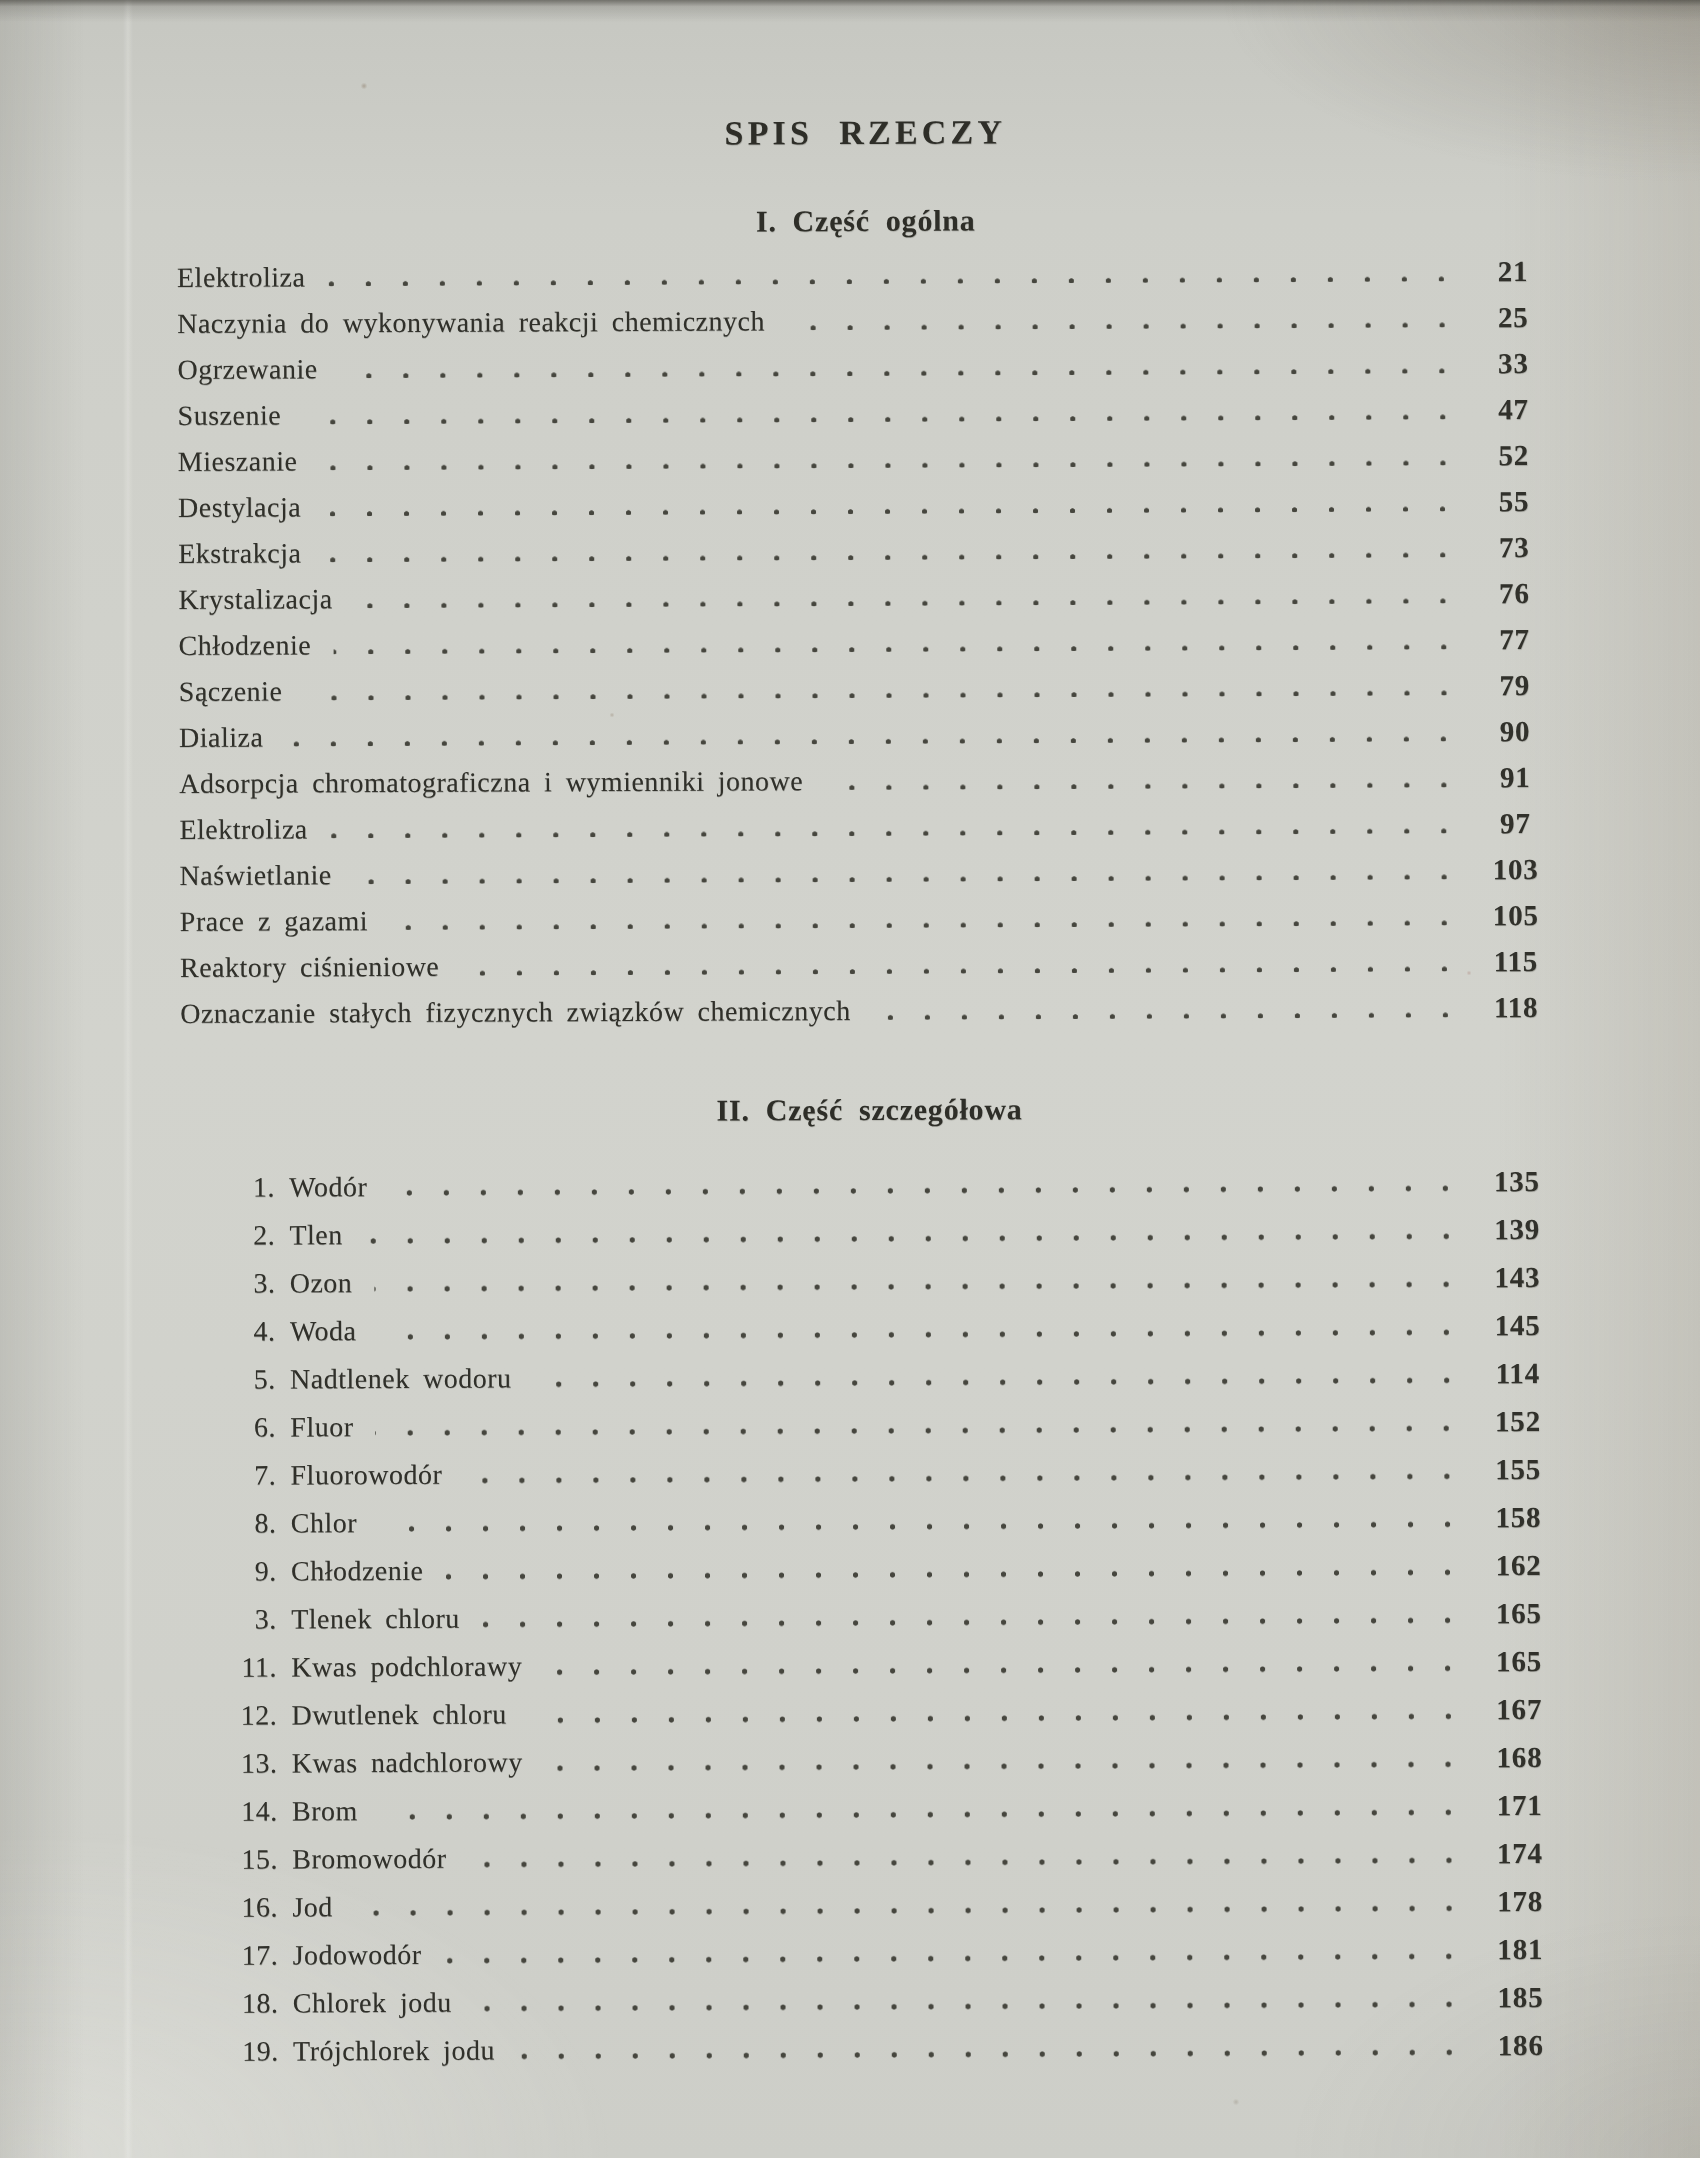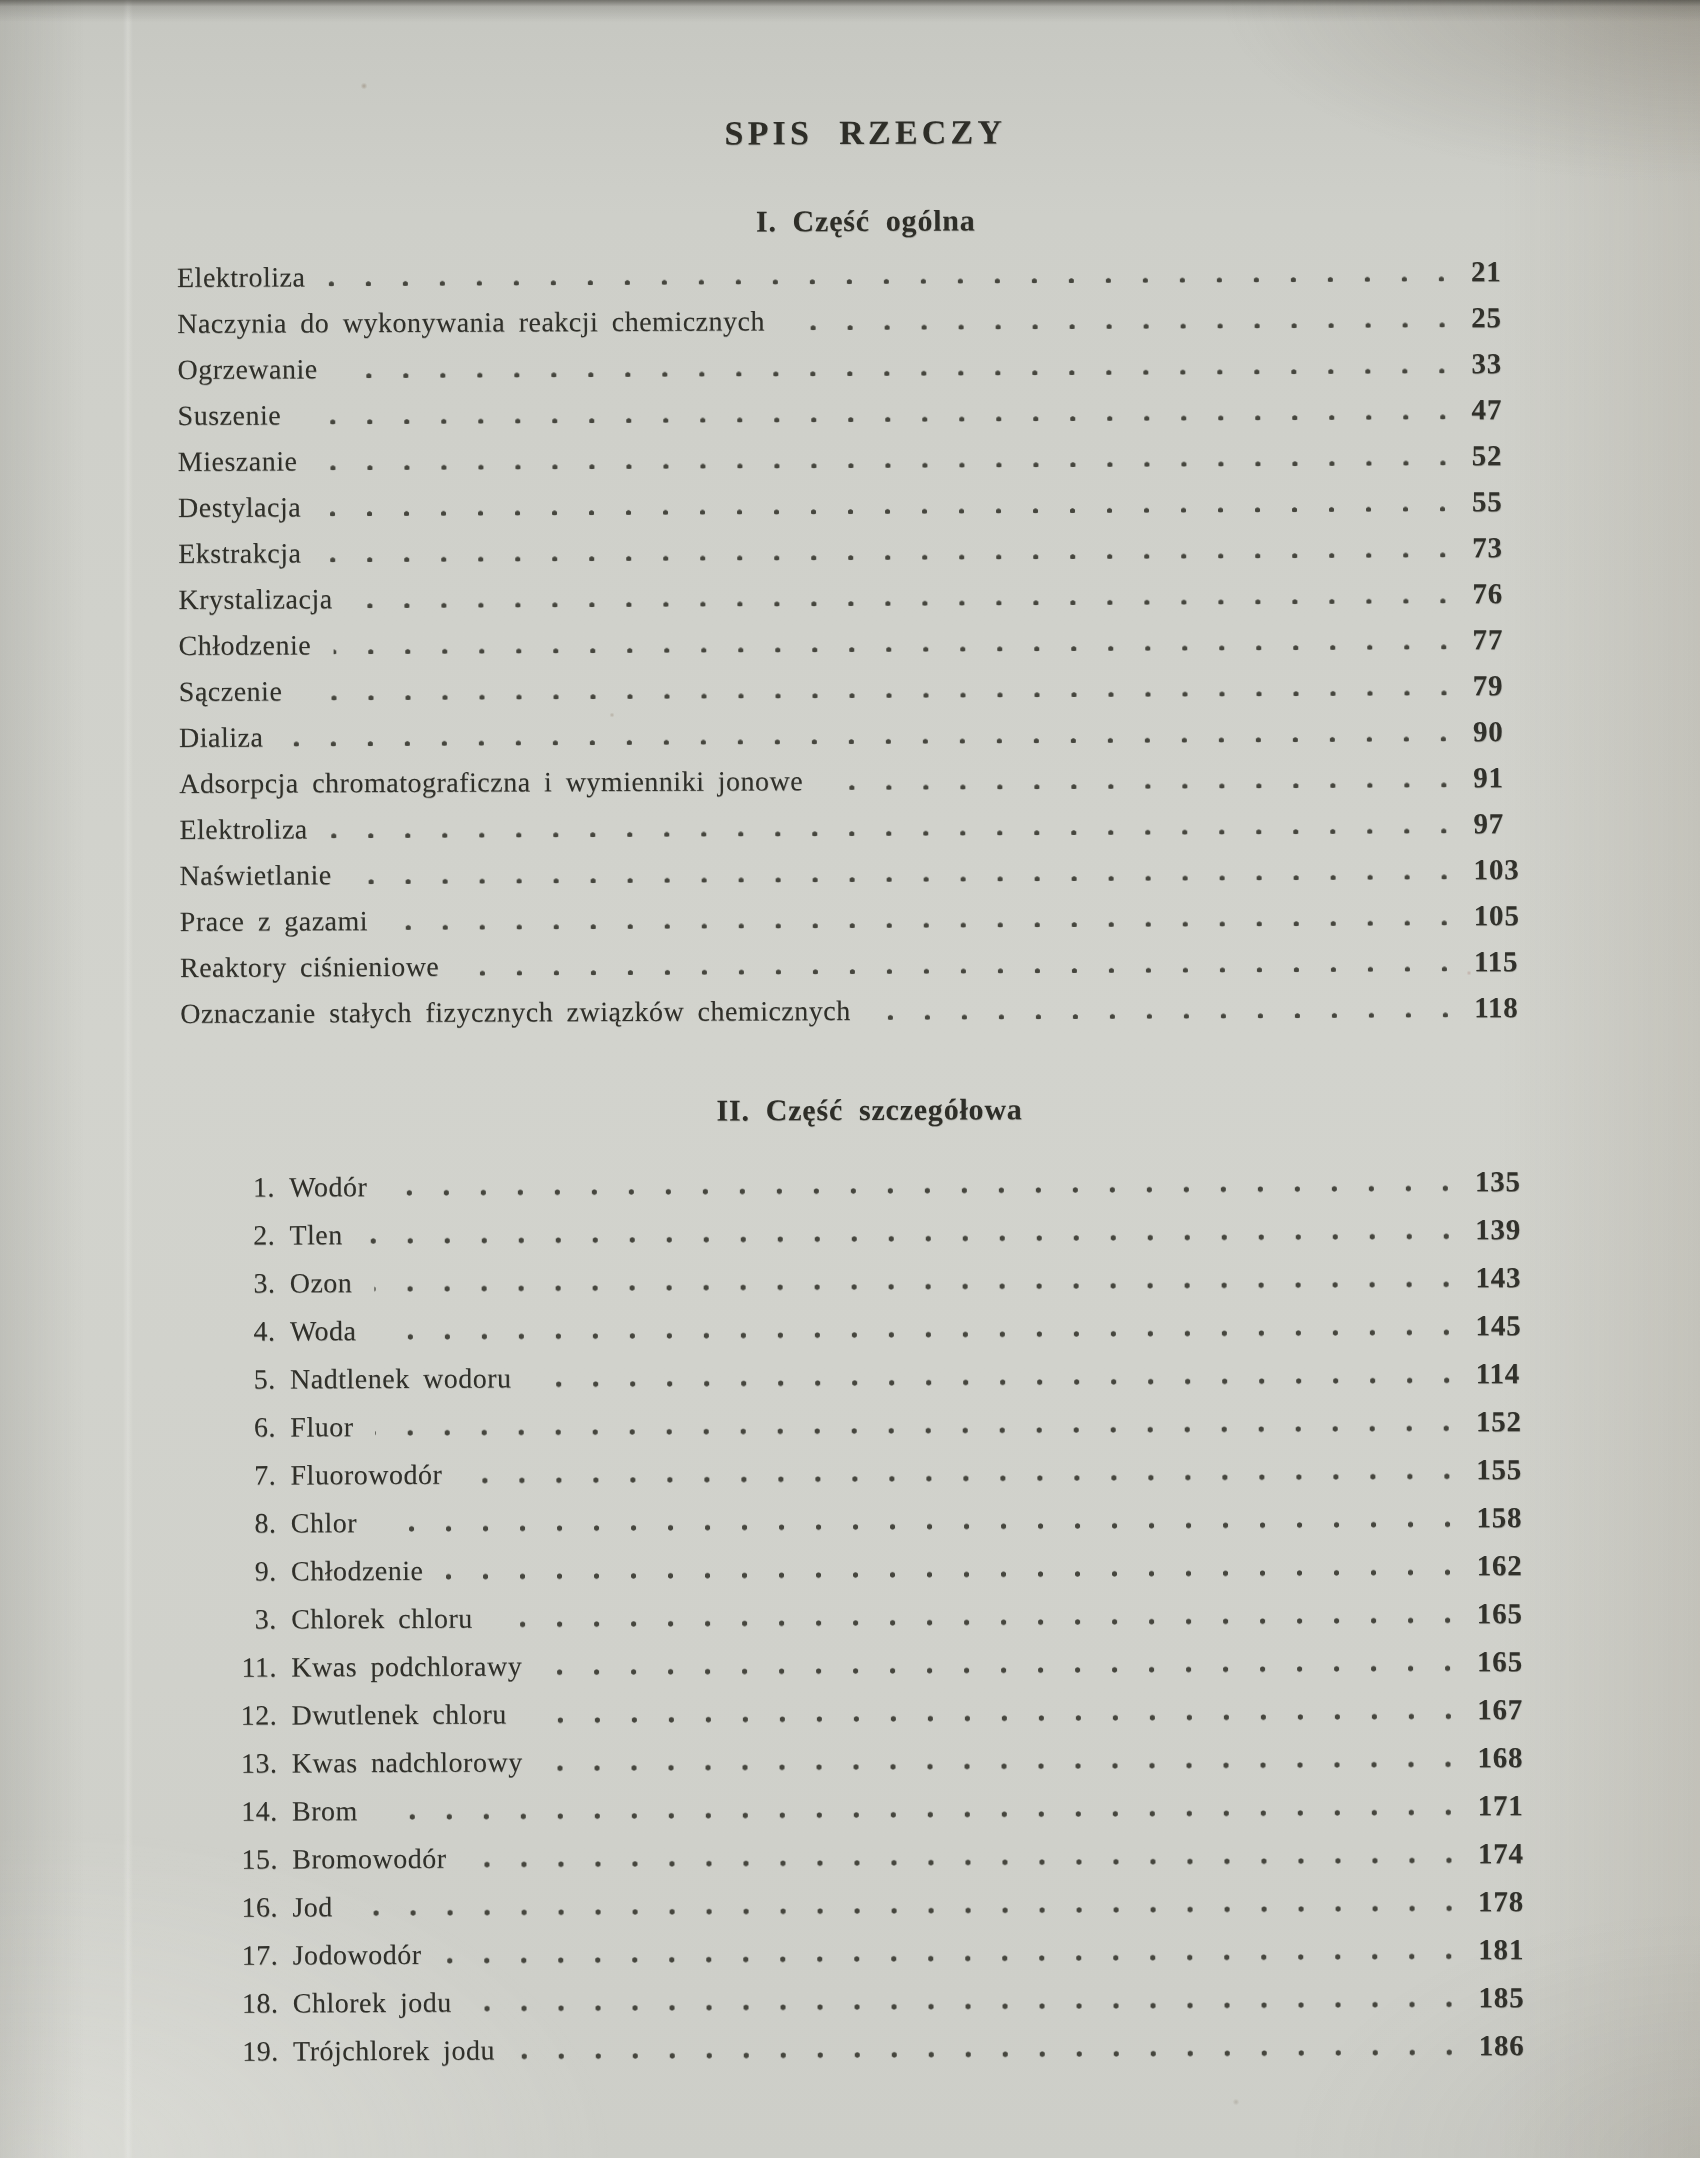--- a/index.html
+++ b/index.html
@@ -97,21 +97,21 @@
     background-image: radial-gradient(circle, #3a3a32 2.3px, rgba(58,58,50,0) 3px);
     background-size: 37px 5.9px;
     background-repeat: repeat-x;
     background-position: right 0.8px center;
     opacity: 0.92;
   }
   .sec2 .leader { margin-bottom: 13.5px; }
   .page {
     flex: none;
     width: 84px;
-    text-align: left;
+    text-align: center;
     font-size: 29px;
     font-weight: 700;
     letter-spacing: 0.8px;
     color: #31312b;
     text-shadow: 0.4px 0.7px 0.7px rgba(49,49,43,0.32);
   }
 </style>
 </head>
 <body>
 
@@ -258,21 +258,21 @@
             <span class="page">158</span>
           </div>
           <div class="row">
             <span class="num">9.</span>
             <span class="label">Chłodzenie</span>
             <span class="leader"></span>
             <span class="page">162</span>
           </div>
           <div class="row">
             <span class="num">3.</span>
-            <span class="label">Chlorek chloru</span>
+            <span class="label">Tlenek chloru</span>
             <span class="leader"></span>
             <span class="page">165</span>
           </div>
           <div class="row">
             <span class="num">11.</span>
             <span class="label">Kwas podchlorawy</span>
             <span class="leader"></span>
             <span class="page">165</span>
           </div>
           <div class="row">

